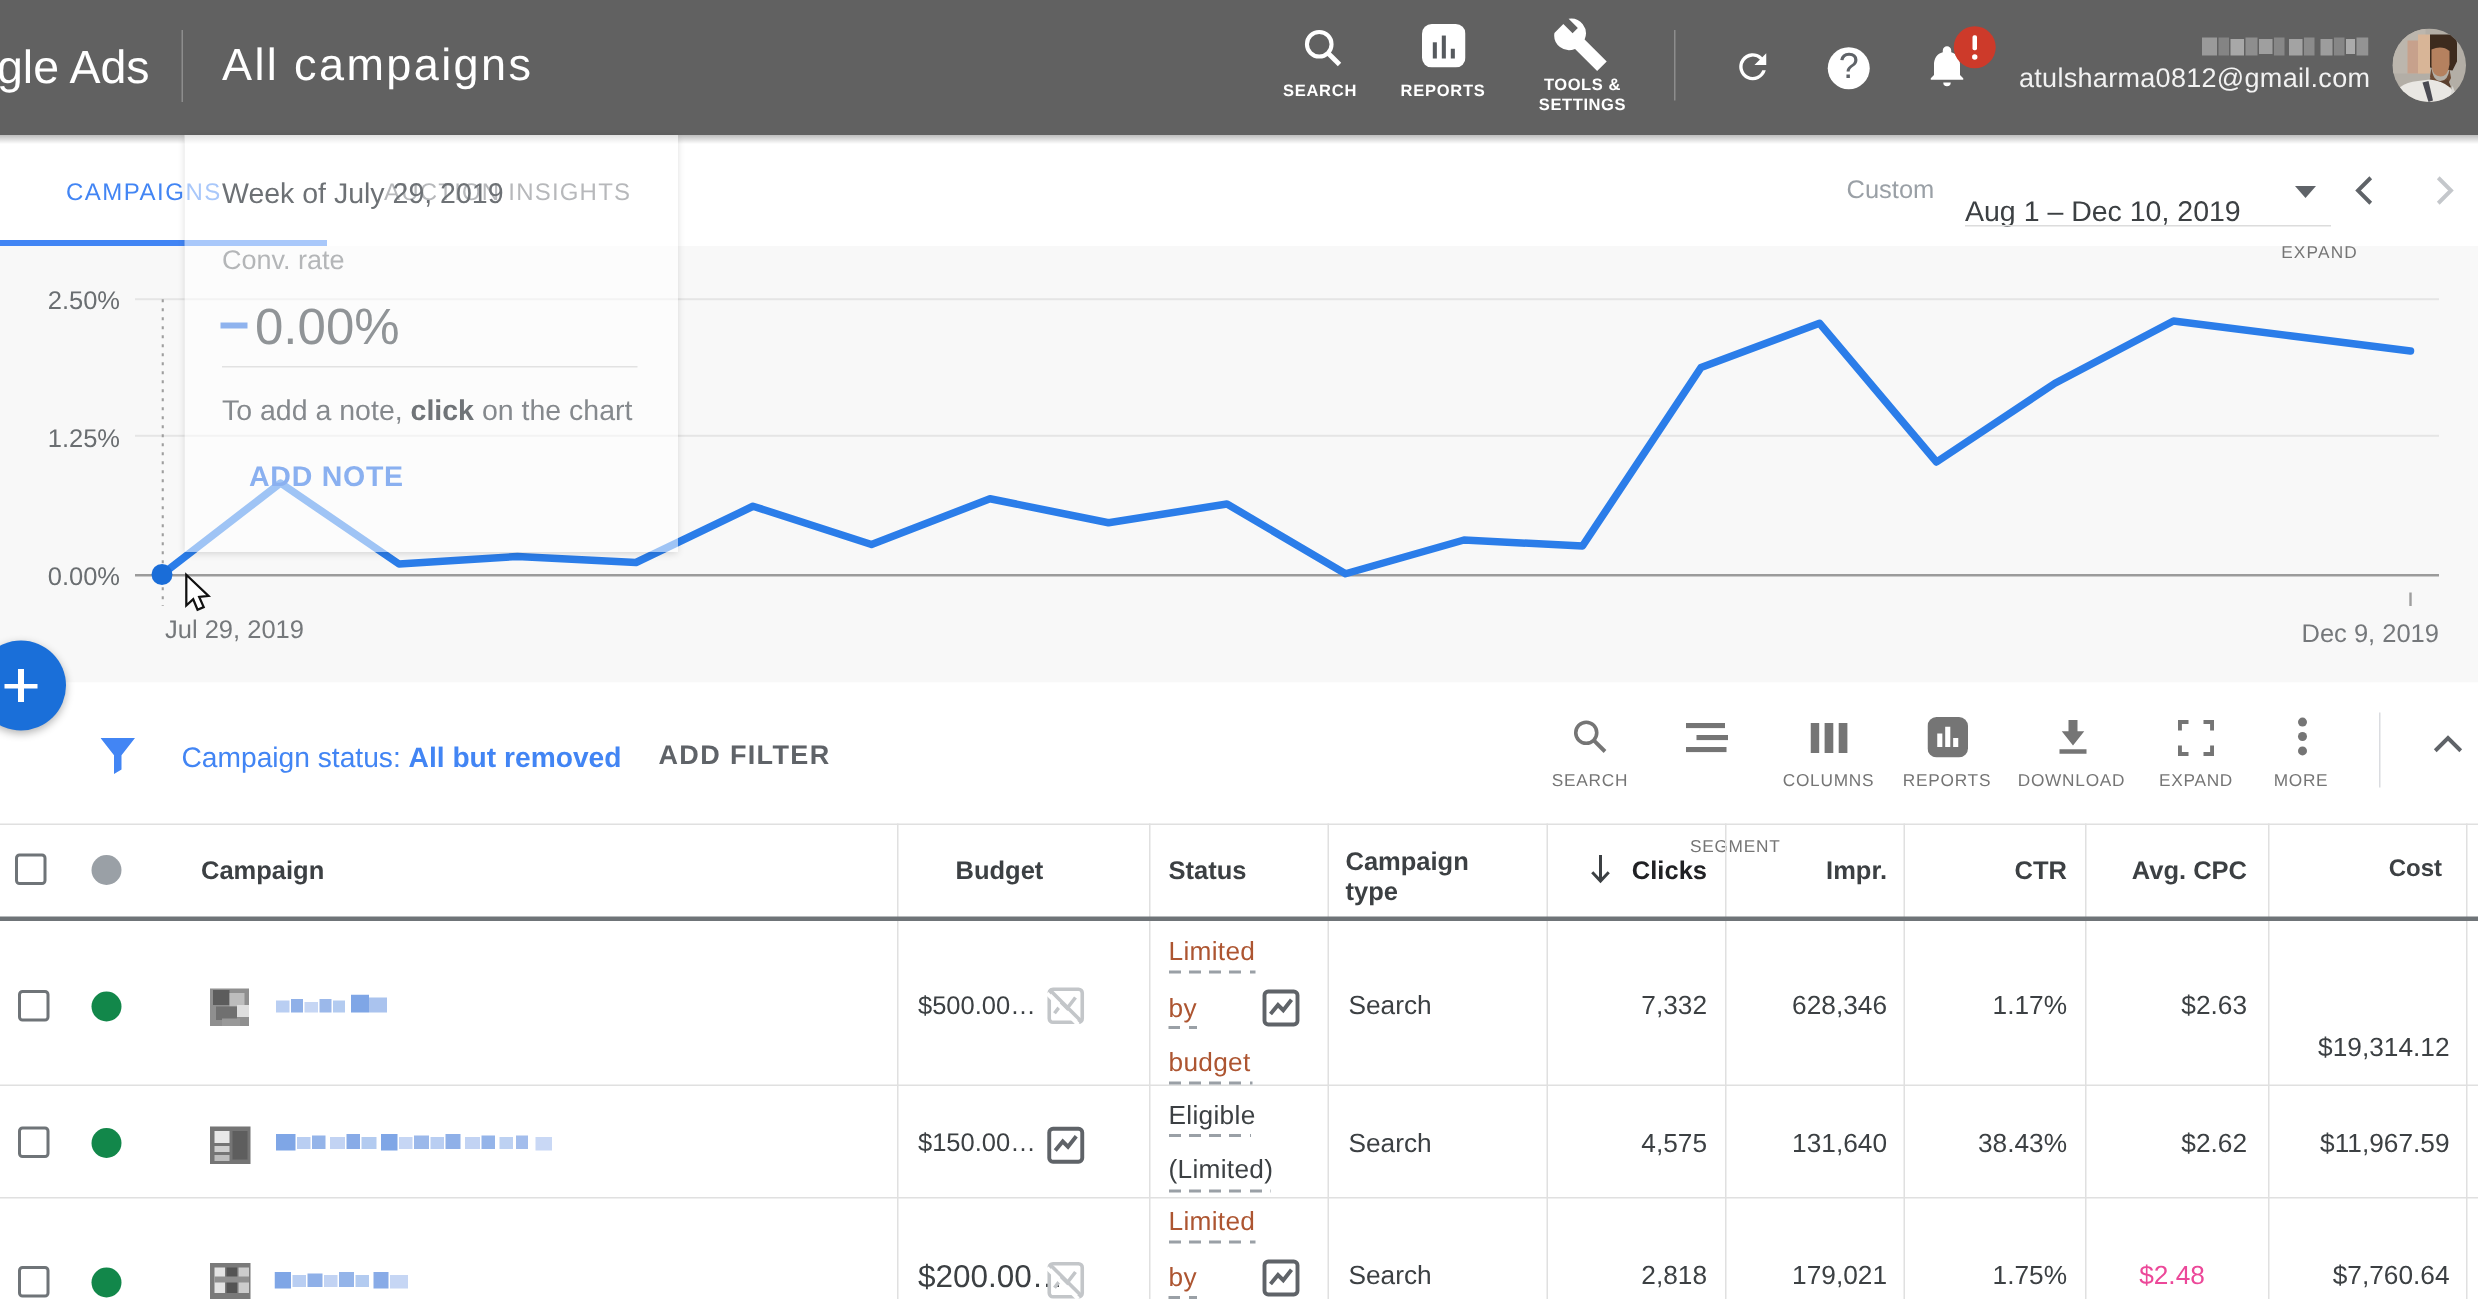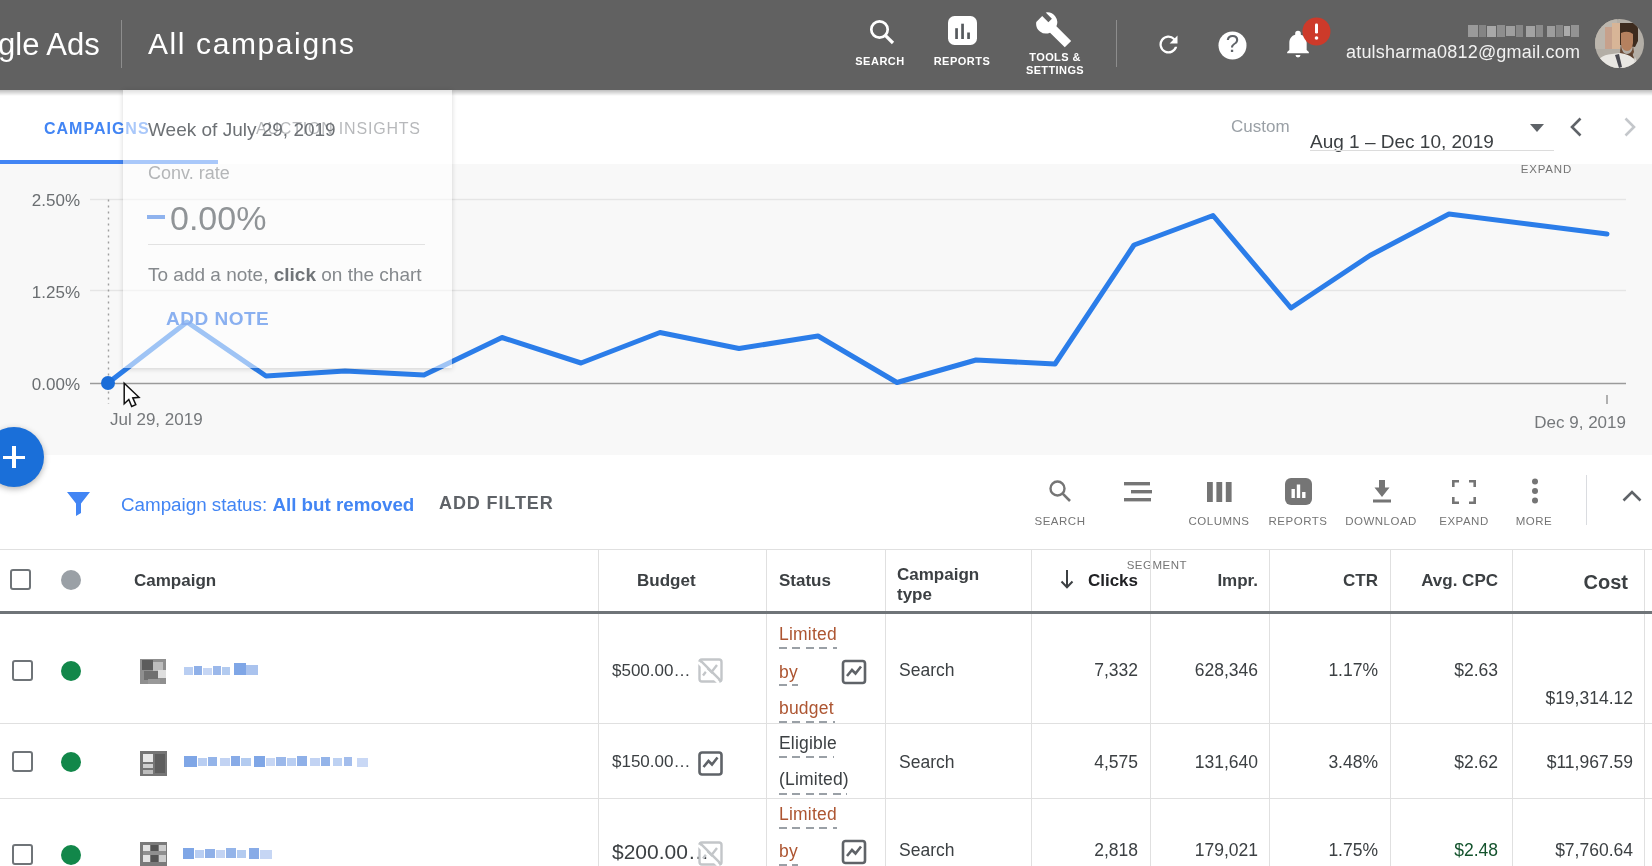--- a/index.html
+++ b/index.html
@@ -106,21 +106,21 @@
         <path d="M26 26 q1 9 6 9 q5 0 6-8 l1 6 -4 8 -8-1 -2-8z" fill="#6b4a35"></path>
         <path d="M25 33 q4 4 12 1 l2 5 -8 4 -7-3z" fill="#5a3f2e"></path>
         <path d="M0 49 q2-13 17-14 l8-1 q16 2 18 15z" fill="#e9e7e3"></path>
         <path d="M20 36 l4 13 3-1 -3-13z" fill="#4a4a52"></path>
         <path d="M40 38 l4 11 -6 0z" fill="#d8d6d2"></path>
       </g>
     </svg>
   </div>
 
   <div class="abs" style="left:0;top:90px;width:1652px;height:74px;background:#fff;"></div>
-  <div class="abs" style="left:44px;top:120px;font-size:16px;font-weight:700;color:#4285f4;letter-spacing:1.0px;">CAMPAIGNS</div>
+  <div class="abs" style="left:44px;top:120px;font-size:16px;font-weight:400;color:#4285f4;letter-spacing:1.0px;">CAMPAIGNS</div>
   <div class="abs" style="left:256px;top:120px;font-size:16px;font-weight:400;color:#5f6368;letter-spacing:.8px;">AUCTION INSIGHTS</div>
   <div class="abs" style="left:0;top:159.5px;width:218px;height:4.5px;background:#4285f4;"></div>
 
   <div class="abs" style="left:1231px;top:117px;font-size:17px;color:#9aa0a6;">Custom</div>
   <div class="abs" style="left:1310px;top:115px;font-size:19px;color:#3c4043;margin-top:16px;">Aug 1 – Dec 10, 2019</div>
   <div class="abs" style="left:1529px;top:123px;">
     <svg width="16" height="10" viewBox="0 0 16 10">
         <path d="M1 1 h14 l-7 8z" fill="#5f6368"></path>
       </svg>
   </div>
@@ -272,21 +272,21 @@
   <div class="abs" style="left:897px;top:565px;font-size:17px;font-weight:700;color:#3c4043;line-height:20px;">Campaign<br>type</div>
   <div class="abs" style="left:1058px;top:569px;">
     <svg width="18" height="21" viewBox="0 0 18 21">
         <path d="M9 1 v17 M3.5 12.5 L9 18.3 L14.5 12.5" fill="none" stroke="#3c4043" stroke-width="2"></path>
       </svg>
   </div>
   <div class="abs" style="left:1038px;top:571px;width:100px;text-align:right;font-size:17px;font-weight:700;color:#202124;">Clicks</div>
   <div class="abs" style="left:1158px;top:571px;width:100px;text-align:right;font-size:17px;font-weight:700;color:#3c4043;">Impr.</div>
   <div class="abs" style="left:1278px;top:571px;width:100px;text-align:right;font-size:17px;font-weight:700;color:#3c4043;">CTR</div>
   <div class="abs" style="left:1398px;top:571px;width:100px;text-align:right;font-size:17px;font-weight:700;color:#3c4043;">Avg. CPC</div>
-  <div class="abs" style="left:1528px;top:571px;width:100px;text-align:right;font-size:20px;font-weight:700;color:#3c4043;">Cost</div>
+  <div class="abs" style="left:1528px;top:571px;width:100px;text-align:right;font-size:16px;font-weight:700;color:#3c4043;">Cost</div>
 
   <div class="abs" style="left:0;top:611px;width:1652px;height:2.5px;background:#6f7478;"></div>
 
   <div class="abs" style="left:0;top:723px;width:1652px;height:1px;background:#e0e0e0;"></div>
   <div class="abs" style="left:0;top:798px;width:1652px;height:1px;background:#e0e0e0;"></div>
 
   <div class="abs" style="left:12px;top:660px;width:21px;height:21px;border:2.4px solid #6f7478;border-radius:3px;"></div>
   <div class="abs" style="left:61px;top:661px;width:20px;height:20px;border-radius:50%;background:#12874a;"></div>
   <div class="abs" style="left:138px;top:657px;">
     <svg width="32" height="29" viewBox="0 0 32 29">
@@ -375,21 +375,21 @@
         <path d="M6.5 17 l5-6 3.5 3.5 5.5-7" stroke="#5f6368" stroke-width="2.6"></path>
       </svg>
   </div>
   <div class="abs" style="left:779px;top:733px;font-size:17.5px;color:#3c4043;letter-spacing:.2px;">Eligible</div>
   <div class="abs" style="left:779px;top:755.5px;width:55px;height:2px;background:repeating-linear-gradient(90deg,#9aa0a6 0,#9aa0a6 8px,transparent 8px,transparent 13.5px);"></div>
   <div class="abs" style="left:779px;top:769px;font-size:17.5px;color:#3c4043;letter-spacing:.2px;">(Limited)</div>
   <div class="abs" style="left:779px;top:793px;width:68px;height:2px;background:repeating-linear-gradient(90deg,#9aa0a6 0,#9aa0a6 8px,transparent 8px,transparent 13.5px);"></div>
   <div class="abs" style="left:899px;top:751.5px;font-size:17.5px;color:#3c4043;">Search</div>
   <div class="abs" style="left:1038px;top:751.5px;width:100px;text-align:right;font-size:17.5px;color:#3c4043;">4,575</div>
   <div class="abs" style="left:1158px;top:751.5px;width:100px;text-align:right;font-size:17.5px;color:#3c4043;">131,640</div>
-  <div class="abs" style="left:1278px;top:751.5px;width:100px;text-align:right;font-size:17.5px;color:#3c4043;">3.48%</div>
+  <div class="abs" style="left:1278px;top:751.5px;width:100px;text-align:right;font-size:17.5px;color:#3c4043;">38.43%</div>
   <div class="abs" style="left:1398px;top:751.5px;width:100px;text-align:right;font-size:17.5px;color:#3c4043;">$2.62</div>
   <div class="abs" style="left:1493px;top:751.5px;width:140px;text-align:right;font-size:17.5px;color:#3c4043;">$11,967.59</div>
 
   <div class="abs" style="left:12px;top:844px;width:21px;height:21px;border:2.4px solid #6f7478;border-radius:3px;"></div>
   <div class="abs" style="left:61px;top:845px;width:20px;height:20px;border-radius:50%;background:#12874a;"></div>
   <div class="abs" style="left:138px;top:841px;">
     <svg width="32" height="25" viewBox="0 0 32 25">
         <rect x="2" y="1" width="27" height="24" fill="#7a7a7a"></rect>
         <rect x="5" y="4" width="7" height="17" fill="#e3e3e3"></rect>
         <rect x="13" y="4" width="7" height="17" fill="#545454"></rect>
@@ -425,16 +425,16 @@
   <div class="abs" style="left:841px;top:839px;">
     <svg width="26" height="26" viewBox="0 0 26 26" fill="none">
         <rect x="2" y="2" width="22" height="22" rx="2.5" stroke="#5f6368" stroke-width="2.6"></rect>
         <path d="M6 17 l5-6 3.5 3.5 5.5-7" stroke="#5f6368" stroke-width="2.6"></path>
       </svg>
   </div>
   <div class="abs" style="left:899px;top:840px;font-size:17.5px;color:#3c4043;">Search</div>
   <div class="abs" style="left:1038px;top:840px;width:100px;text-align:right;font-size:17.5px;color:#3c4043;">2,818</div>
   <div class="abs" style="left:1158px;top:840px;width:100px;text-align:right;font-size:17.5px;color:#3c4043;">179,021</div>
   <div class="abs" style="left:1278px;top:840px;width:100px;text-align:right;font-size:17.5px;color:#3c4043;">1.75%</div>
-  <div class="abs" style="left:1398px;top:840px;width:100px;text-align:right;font-size:17.5px;color:#14532d;">$2.48</div>
+  <div class="abs" style="left:1398px;top:840px;width:100px;text-align:center;font-size:17.5px;color:#ec4899;">$2.48</div>
   <div class="abs" style="left:1493px;top:840px;width:140px;text-align:right;font-size:17.5px;color:#3c4043;">$7,760.64</div>
 
 </div>
 
 </body></html>

